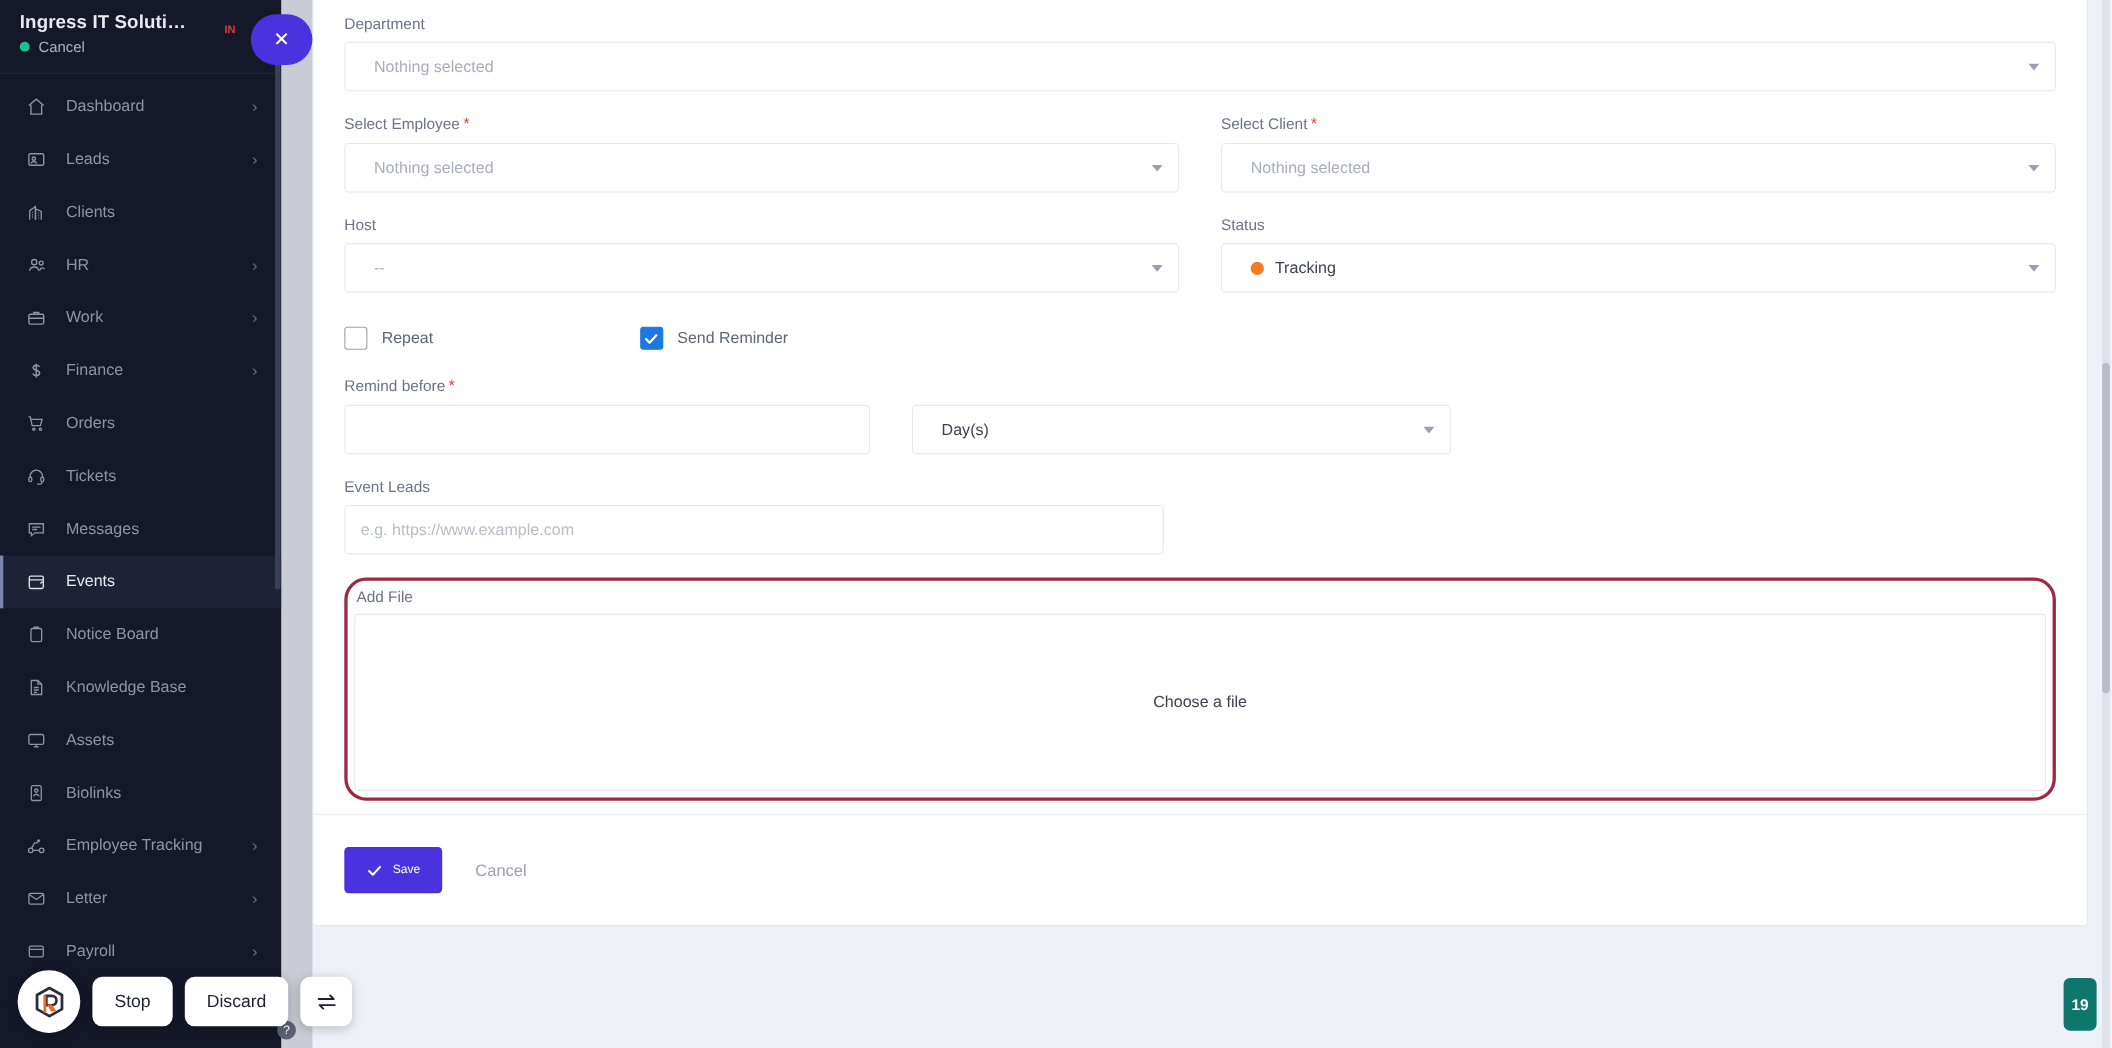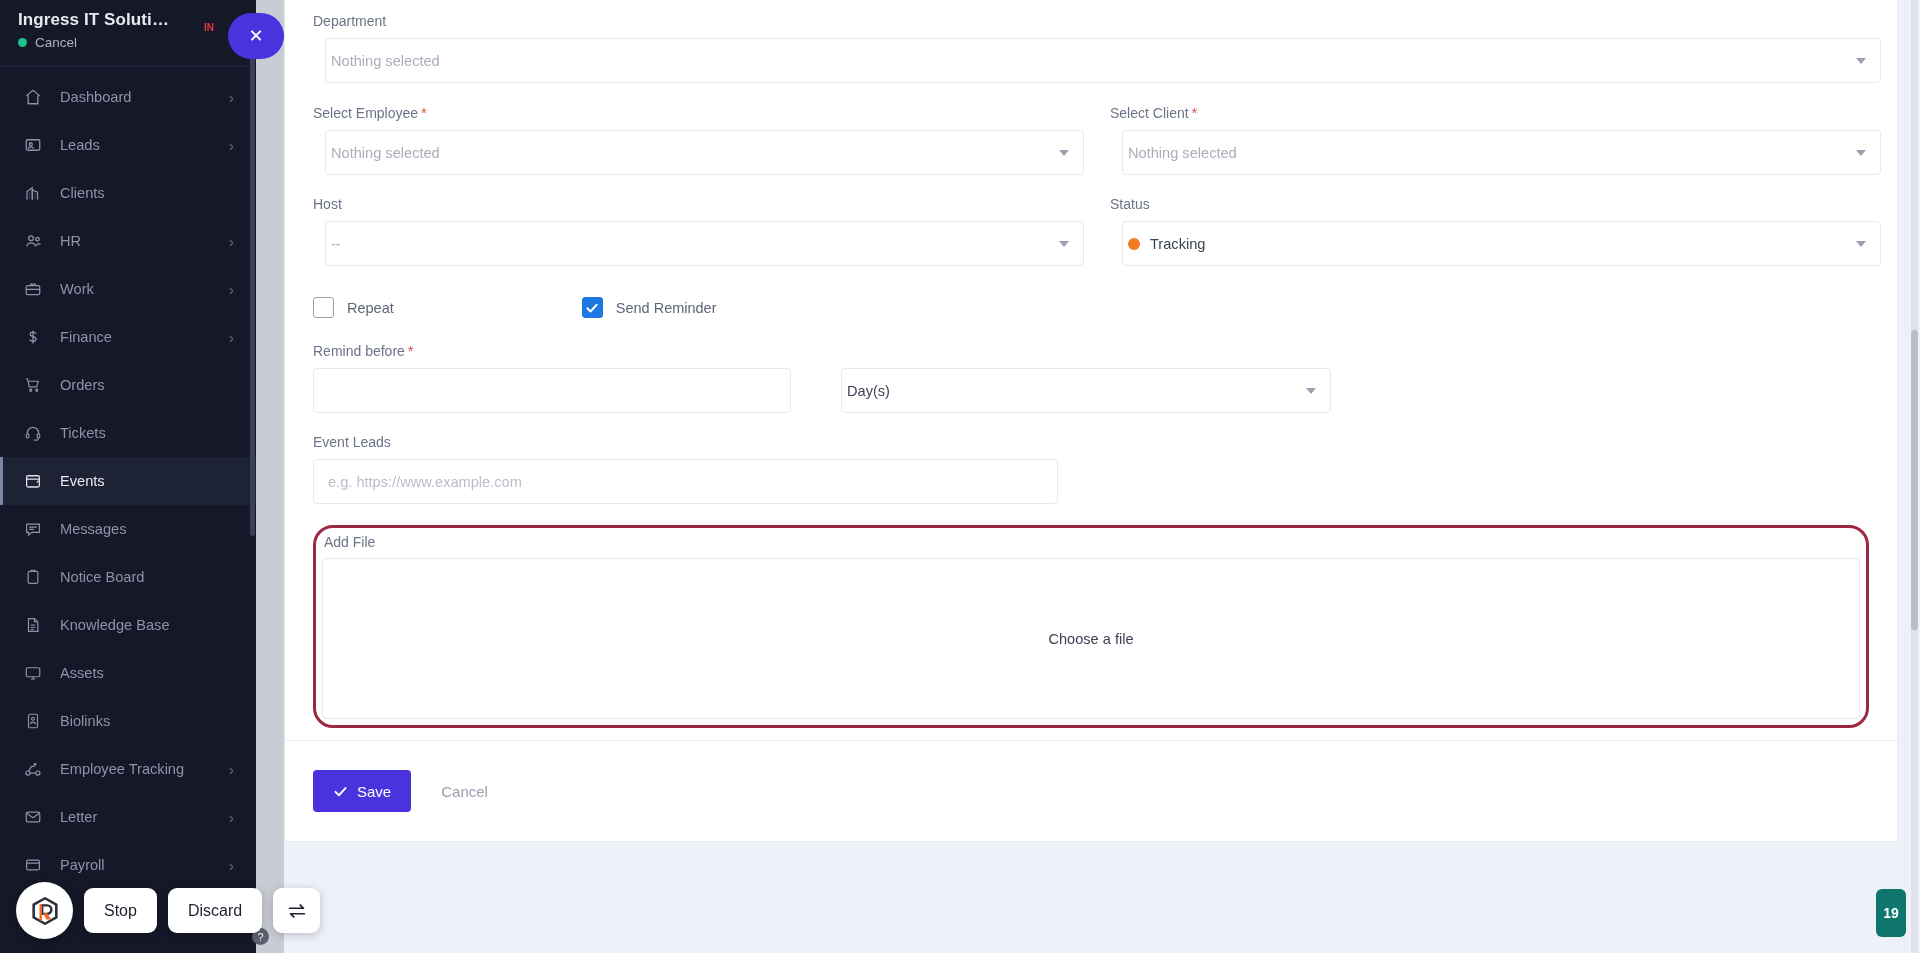--- a/index.html
+++ b/index.html
@@ -110,25 +110,24 @@
   }
   .req { color: #d9534f; font-size: 15px; margin-left: 3px; }
 
   .fctrl {
     width: 100%; height: 45px;
     border: 1px solid #e6e8ee;
     border-radius: 4px;
     background: #fff;
     font-size: 14.6px;
     color: #2e3344;
-    padding: 0 34px 0 5px;
+    padding: 0 34px 0 26px;
     display: flex; align-items: center;
     position: relative;
     cursor: pointer;
-    margin-left: 12px;
   }
   .fctrl .ph { color: #a9aebc; }
   .fctrl .val { color: #3c4254; }
   .caret {
     position: absolute; right: 14px; top: 50%;
     width: 0; height: 0;
     border-left: 5px solid transparent;
     border-right: 5px solid transparent;
     border-top: 6px solid #9aa0b0;
     transform: translateY(-50%);
@@ -199,21 +198,21 @@
     border-top: 1px solid #eceef3;
     height: 101px;
     display: flex; align-items: center;
     padding: 0 28px;
     gap: 20px;
   }
   .btn-save {
     background: #4b32df; color: #fff;
     border: none; border-radius: 4px;
     height: 42px; padding: 0 20px;
-    font-size: 15px; font-family: inherit;
+    font-size: 11px; font-family: inherit;
     display: flex; align-items: center; gap: 9px;
     cursor: pointer;
   }
   .btn-cancel {
     background: transparent; border: none;
     color: #9aa0b0; font-size: 15px; font-family: inherit;
     cursor: pointer; padding: 0 10px;
   }
 
   
@@ -391,40 +390,40 @@
               <path d="M4.5 14v-2a7.5 7.5 0 0 1 15 0v2"></path>
               <rect x="3" y="13" width="3.5" height="5.5" rx="1.6"></rect>
               <rect x="17.5" y="13" width="3.5" height="5.5" rx="1.6"></rect>
               <path d="M19 18.5v.8c0 1.2-1 2.2-2.2 2.2H13"></path>
             </svg>
           </span>
         <span class="lbl">Tickets</span>
         <span class="chev"></span>
       </div>
 
+      <div class="sb-item">
+        <span class="ic">
+            <svg width="18" height="18" viewBox="0 0 24 24" fill="none" stroke="currentColor" stroke-width="1.6">
+              <path d="M3.5 5.5h17v11h-10l-4.5 3.5v-3.5h-2.5z"></path>
+              <path d="M7 9.5h10M7 12.5h6"></path>
+            </svg>
+          </span>
+        <span class="lbl">Messages</span>
+        <span class="chev"></span>
+      </div>
+
       <div class="sb-item active">
         <span class="ic">
             <svg width="18" height="18" viewBox="0 0 24 24" fill="none" stroke="currentColor" stroke-width="1.7">
               <rect x="3.5" y="5" width="17" height="15" rx="2"></rect>
               <path d="M3.5 9.5h17"></path>
               <path d="M17 14l2.5-2.5"></path>
             </svg>
           </span>
         <span class="lbl">Events</span>
-        <span class="chev"></span>
-      </div>
-
-      <div class="sb-item">
-        <span class="ic">
-            <svg width="18" height="18" viewBox="0 0 24 24" fill="none" stroke="currentColor" stroke-width="1.6">
-              <path d="M3.5 5.5h17v11h-10l-4.5 3.5v-3.5h-2.5z"></path>
-              <path d="M7 9.5h10M7 12.5h6"></path>
-            </svg>
-          </span>
-        <span class="lbl">Messages</span>
         <span class="chev"></span>
       </div>
 
       <div class="sb-item">
         <span class="ic">
             <svg width="18" height="18" viewBox="0 0 24 24" fill="none" stroke="currentColor" stroke-width="1.6">
               <rect x="5.5" y="4.5" width="13" height="16" rx="2"></rect>
               <path d="M9.5 4.5V3h5v1.5"></path>
             </svg>
           </span>

